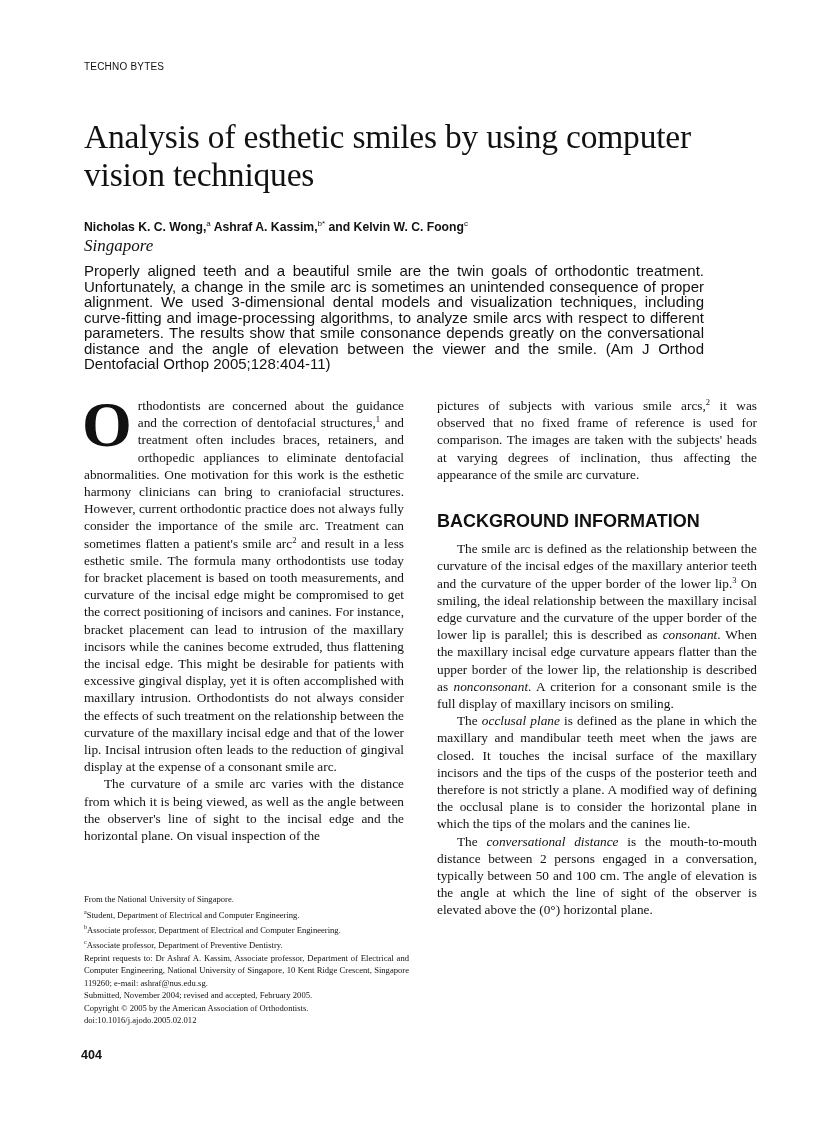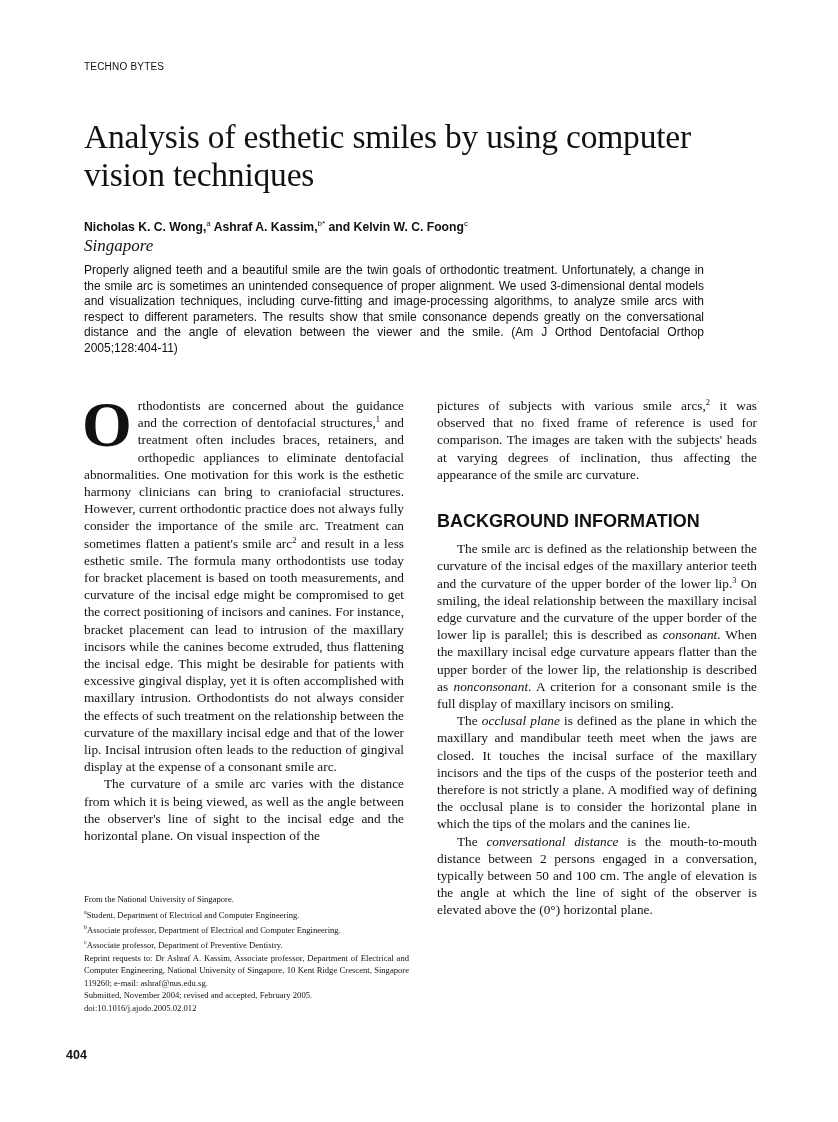--- a/index.html
+++ b/index.html
@@ -2,33 +2,33 @@
 <html><head>
   <meta charset="utf-8">
   <style>
     html, body { margin: 0; padding: 0; background: #ffffff; }
     body { width: 838px; height: 1122px; position: relative; overflow: hidden; color: #111; }
     .section-label { position: absolute; left: 84px; top: 61px; font-family: Liberation Sans, sans-serif; font-size: 10px; letter-spacing: 0.2px; }
     .title { position: absolute; left: 84px; top: 118px; width: 690px; font-family: "Liberation Serif", serif; font-size: 33.5px; line-height: 38px; letter-spacing: -0.2px; margin: 0; font-weight: normal; }
     .authors { position: absolute; left: 84px; top: 219px; font-family: "Liberation Sans", sans-serif; font-size: 12.2px; font-weight: bold; }
     .authors sup { font-size: 8px; font-weight: normal; }
     .location { position: absolute; left: 84px; top: 236px; font-family: "Liberation Serif", serif; font-style: italic; font-size: 17px; }
-    .abstract { position: absolute; left: 84px; top: 263px; width: 620px; font-family: "Liberation Sans", sans-serif; font-size: 12px; line-height: 15.5px; text-align: justify; margin: 0; }
+    .abstract { position: absolute; left: 84px; top: 263px; width: 620px; font-family: "Liberation Sans", sans-serif; font-size: 15px; line-height: 15.5px; text-align: justify; margin: 0; }
     .col { position: absolute; width: 320px; font-family: "Liberation Serif", serif; font-size: 13.3px; line-height: 17.2px; text-align: justify; }
     .col-left { left: 84px; top: 397px; }
     .col-right { left: 437px; top: 397px; }
     .col p { margin: 0; }
     .col p.indent { text-indent: 20px; }
     .dropcap { float: left; font-family: "Liberation Serif", serif; font-weight: bold; font-size: 64px; line-height: 50px; margin: 3px 6px 0 -2px; }
     sup.ref { font-size: 8.5px; line-height: 0; vertical-align: super; }
     .heading { font-family: "Liberation Sans", sans-serif; font-weight: bold; font-size: 18px; margin: 30px 0 10px 0 !important; text-align: left; }
     .footnotes { position: absolute; left: 84px; top: 893px; width: 325px; font-family: "Liberation Serif", serif; font-size: 8.6px; line-height: 12.5px; text-align: justify; }
     .footnotes div { margin: 0; }
     .footnotes sup { font-size: 6px; }
-    .page-number { position: absolute; left: 66px; top: 1048px; font-family: "Liberation Sans", sans-serif; font-weight: bold; font-size: 12.5px; }
+    .page-number { position: absolute; left: 81px; top: 1048px; font-family: "Liberation Sans", sans-serif; font-weight: bold; font-size: 12.5px; }
   </style>
 </head>
 <body>
 
 <div class="section-label">TECHNO BYTES</div>
 
 <h1 class="title">Analysis of esthetic smiles by using computer vision techniques</h1>
 
 <div class="authors">
   <span>Nicholas K. C. Wong,</span><sup>a</sup><span> Ashraf A. Kassim,</span><sup>b*</sup><span> and Kelvin W. C. Foong</span><sup>c</sup>
@@ -51,16 +51,17 @@
   <p class="indent"><span>The </span><em>conversational distance</em><span> is the mouth-to-mouth distance between 2 persons engaged in a conversation, typically between 50 and 100 cm. The angle of elevation is the angle at which the line of sight of the observer is elevated above the (0°) horizontal plane.</span></p>
 </div>
 
 <div class="footnotes">
   <div>From the National University of Singapore.</div>
   <div><sup>a</sup><span>Student, Department of Electrical and Computer Engineering.</span></div>
   <div><sup>b</sup><span>Associate professor, Department of Electrical and Computer Engineering.</span></div>
   <div><sup>c</sup><span>Associate professor, Department of Preventive Dentistry.</span></div>
   <div>Reprint requests to: Dr Ashraf A. Kassim, Associate professor, Department of Electrical and Computer Engineering, National University of Singapore, 10 Kent Ridge Crescent, Singapore 119260; e-mail: ashraf@nus.edu.sg.</div>
   <div>Submitted, November 2004; revised and accepted, February 2005.</div>
+  <div>Copyright © 2005 by the American Association of Orthodontists.</div>
   <div>doi:10.1016/j.ajodo.2005.02.012</div>
 </div>
 
 <div class="page-number">404</div>
 
 </body></html>

